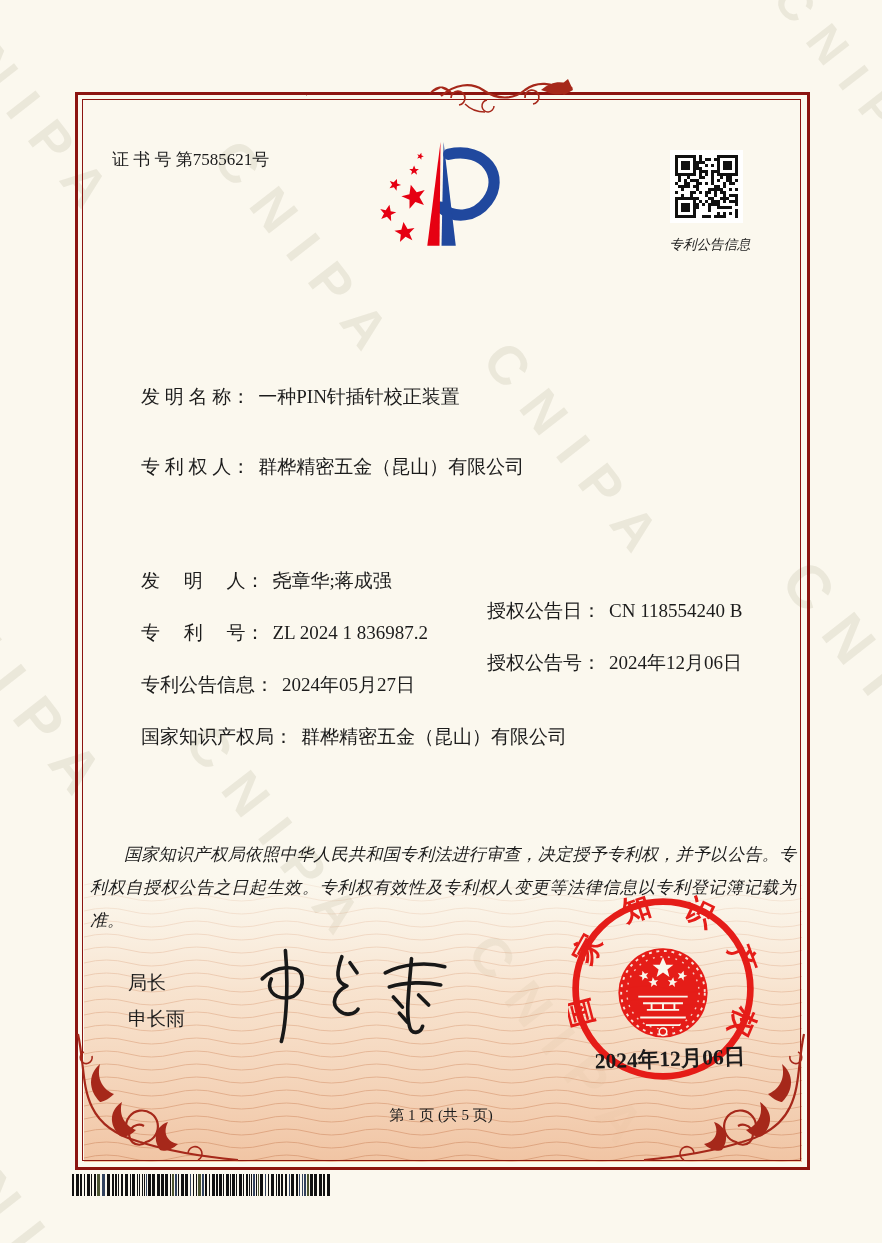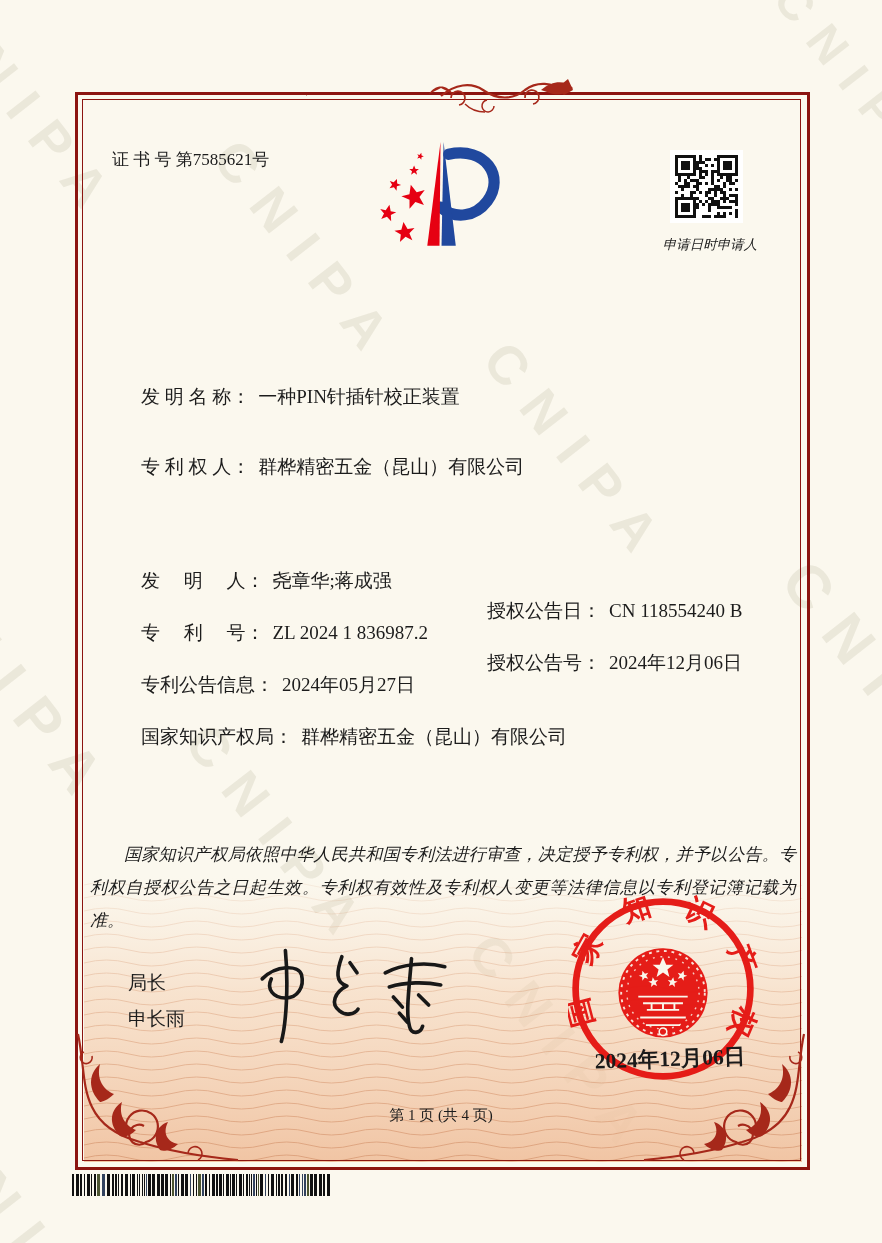--- a/index.html
+++ b/index.html
@@ -584,21 +584,21 @@
         <div class="qm d"></div>
         <div class="qm d"></div>
         <div class="qm d"></div>
         <div class="qm d"></div>
         <div class="qm"></div>
         <div class="qm"></div>
         <div class="qm"></div>
         <div class="qm d"></div>
       </div>
   </div>
-  <div class="qr-caption">申请日时申请人</div>
+  <div class="qr-caption">专利公告信息</div>
 
 
   <div class="row" style="top:432px">
     <span class="lbl">专 利 权 人：</span><span class="val">群桦精密五金（昆山）有限公司</span>
   </div>
   <div class="row" style="top:362px">
     <span class="lbl">发 明 名 称：</span><span class="val">一种PIN针插针校正装置</span>
   </div>
   <div class="row" style="top:546px">
     <span class="lbl">发　 明　 人：</span><span class="val">尧章华;蒋成强</span>
@@ -656,21 +656,21 @@
         <path d="M79 115 L121 115"></path>
         <path d="M83 122 L117 122 M88 115 L88 122 M100 115 L100 122 M112 115 L112 122"></path>
         <path d="M76 130 L124 130"></path>
         <path d="M82 138 L118 138"></path>
         <circle cx="100" cy="145" r="4" stroke-width="1.6"></circle>
       </g>
     </g>
   </svg>
   <div class="seal-date">2024年12月06日</div>
 
-  <div class="page-num">第 1 页 (共 4 页)</div>
+  <div class="page-num">第 1 页 (共 5 页)</div>
   <div class="barcode">
       <i style="width: 2px; background: rgb(16, 16, 16);"></i>
       <i style="width: 2px; background: transparent;"></i>
       <i style="width: 3px; background: rgb(16, 16, 16);"></i>
       <i style="width: 1px; background: transparent;"></i>
       <i style="width: 2px; background: rgb(16, 16, 16);"></i>
       <i style="width: 2px; background: transparent;"></i>
       <i style="width: 1px; background: rgb(16, 16, 16);"></i>
       <i style="width: 2px; background: transparent;"></i>
       <i style="width: 3px; background: rgb(16, 16, 16);"></i>

